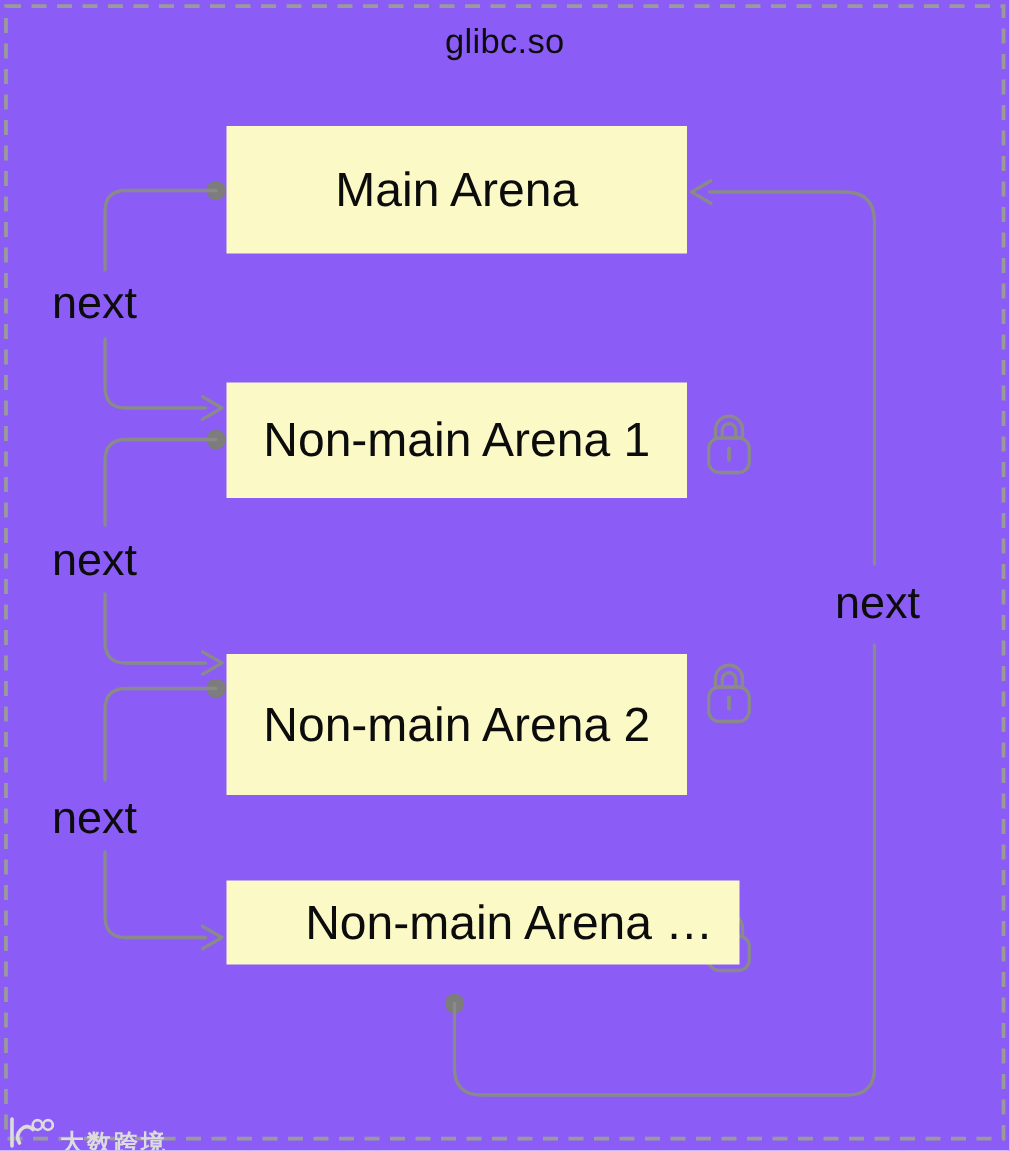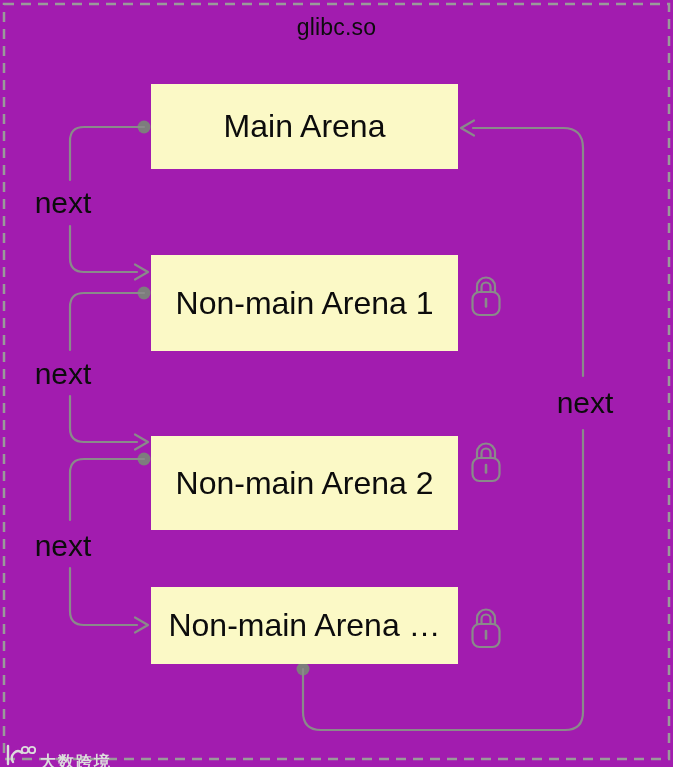--- a/index.html
+++ b/index.html
@@ -1,35 +1,35 @@
 <!DOCTYPE html>
 <html><head>
 <meta charset="utf-8">
 <style>
   html,body{margin:0;padding:0;background:#fff;}
   .canvas{
-    position:relative;width:673px;height:767px;background:#a21caf;overflow:hidden;
+    position:relative;width:673px;height:767px;background:#8b5cf6;overflow:hidden;
     font-family:"Liberation Sans","DejaVu Sans",sans-serif;
     --node-fill:#fbf9c6;--line:#8a8a8a;--border:#9a9a9a;--text:#0c0c0c;
   }
   .layer{position:absolute;left:0;top:0;}
   .diagram-title{
     position:absolute;left:0;right:0;top:14px;text-align:center;
     font-size:23px;color:var(--text);letter-spacing:.2px;
   }
   .node{
     position:absolute;left:151px;width:307px;
     background:var(--node-fill);
     display:flex;align-items:center;justify-content:center;
     font-size:32px;color:var(--text);white-space:nowrap;
   }
   .node-1{top:84px;height:85px;}
-  .node-2{top:255px;height:96px;}
+  .node-2{top:255px;height:77px;}
   .node-3{top:436px;height:94px;}
-  .node-4{top:587px;height:77px;}
+  .node-4{top:587px;height:56px;padding-left:35px;}
   .edge-label{
     position:absolute;width:90px;text-align:center;
     font-size:30px;color:var(--text);line-height:30px;
   }
   .edge-label-1{left:18px;top:188px;}
   .edge-label-2{left:18px;top:359px;}
   .edge-label-3{left:18px;top:531px;}
   .edge-label-4{left:540px;top:388px;}
   .connector path{fill:none;stroke:var(--line);stroke-width:2.2;stroke-linecap:round;stroke-linejoin:round;}
   .connector circle{fill:#7d7d7d;stroke:none;}

